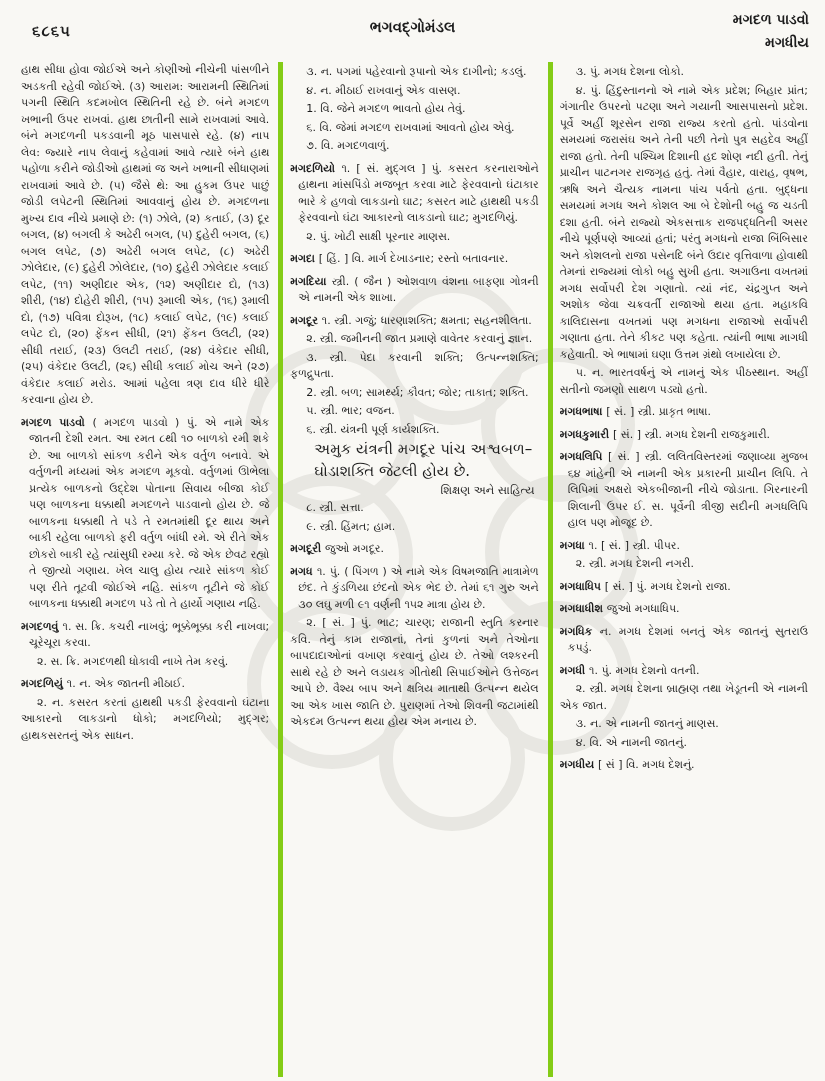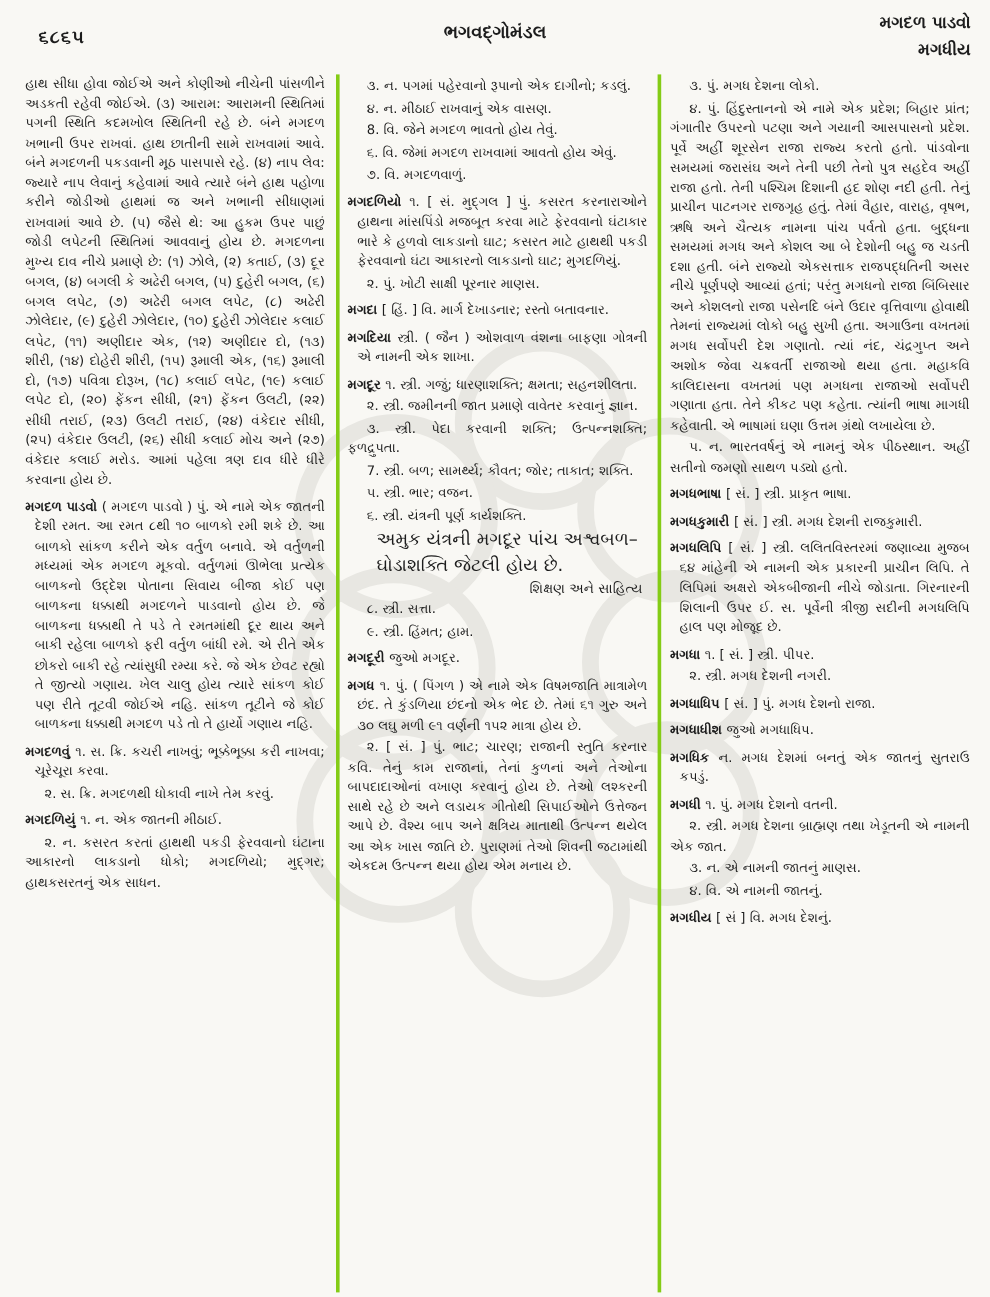--- a/index.html
+++ b/index.html
@@ -14,21 +14,21 @@
   
   .hdr { position:absolute; top:0; left:0; right:0; height:60px; z-index:2; }
   .pagenum { position:absolute; left:32px; top:22px; font-size:15px; font-weight:bold; letter-spacing:1px; }
   .title { position:absolute; left:0; right:0; top:18px; text-align:center; font-size:15px; font-weight:bold; }
   .guide { position:absolute; right:16px; top:8px; text-align:right; font-weight:bold; font-size:14px; line-height:1.65; }
   
   .wm { position:absolute; inset:0; z-index:0; }
   
   .cols { position:absolute; top:62px; left:14px; right:8px; bottom:4px; display:flex; z-index:1; }
   .col { flex:1 1 0; padding:0 9px 0 7px; overflow:hidden; }
-  .col + .col { border-left:3px solid #84cc16; }
+  .col + .col { border-left:5px solid #84cc16; }
   .para { margin:0; text-align:justify; font-size:11px; line-height:1.5; }
   .cont { margin-top:0; }
   .entry { margin-top:6px; text-indent:-8px; padding-left:8px; }
   .sub { margin-top:2px; text-indent:16px; }
   .cite { margin-top:1px; padding-left:24px; font-size:15px; text-align:left; line-height:1.45; }
   .citesrc { margin:0 4px 0 0; font-size:11.4px; text-align:right; line-height:1.4; }
   .hw { font-weight:bold; }
 </style>
 </head>
 <body>
@@ -62,31 +62,31 @@
         <p class="para cont">હાથ સીધા હોવા જોઈએ અને કોણીઓ નીચેની પાંસળીને અડકતી રહેવી જોઈએ. (૩) આરામ: આરામની સ્થિતિમાં પગની સ્થિતિ કદમખોલ સ્થિતિની રહે છે. બંને મગદળ ખભાની ઉપર રાખવાં. હાથ છાતીની સામે રાખવામાં આવે. બંને મગદળની પકડવાની મૂઠ પાસપાસે રહે. (૪) નાપ લેવ: જ્યારે નાપ લેવાનું કહેવામાં આવે ત્યારે બંને હાથ પહોળા કરીને જોડીઓ હાથમાં જ અને ખભાની સીધાણમાં રાખવામાં આવે છે. (૫) જૈસે થે: આ હુકમ ઉપર પાછું જોડી લપેટની સ્થિતિમાં આવવાનું હોય છે. મગદળના મુખ્ય દાવ નીચે પ્રમાણે છે: (૧) ઝોલે, (૨) કતાઈ, (૩) દૂર બગલ, (૪) બગલી કે અઢેરી બગલ, (૫) દુહેરી બગલ, (૬) બગલ લપેટ, (૭) અઢેરી બગલ લપેટ, (૮) અઢેરી ઝોલેદાર, (૯) દુહેરી ઝોલેદાર, (૧૦) દુહેરી ઝોલેદાર કલાઈ લપેટ, (૧૧) અણીદાર એક, (૧૨) અણીદાર દો, (૧૩) શીરી, (૧૪) દોહેરી શીરી, (૧૫) રૂમાલી એક, (૧૬) રૂમાલી દો, (૧૭) પવિત્રા દોરૂખ, (૧૮) કલાઈ લપેટ, (૧૯) કલાઈ લપેટ દો, (૨૦) ફેંકન સીધી, (૨૧) ફેંકન ઉલટી, (૨૨) સીધી તરાઈ, (૨૩) ઉલટી તરાઈ, (૨૪) વંકેદાર સીધી, (૨૫) વંકેદાર ઉલટી, (૨૬) સીધી કલાઈ મોચ અને (૨૭) વંકેદાર કલાઈ મરોડ. આમાં પહેલા ત્રણ દાવ ધીરે ધીરે કરવાના હોય છે.</p>
         <p class="para entry"><b class="hw">મગદળ પાડવો </b>( મગદળ પાડવો ) પું. એ નામે એક જાતની દેશી રમત. આ રમત ૮થી ૧૦ બાળકો રમી શકે છે. આ બાળકો સાંકળ કરીને એક વર્તુળ બનાવે. એ વર્તુળની મધ્યમાં એક મગદળ મૂકવો. વર્તુળમાં ઊભેલા પ્રત્યેક બાળકનો ઉદ્દેશ પોતાના સિવાય બીજા કોઈ પણ બાળકના ધક્કાથી મગદળને પાડવાનો હોય છે. જે બાળકના ધક્કાથી તે પડે તે રમતમાંથી દૂર થાય અને બાકી રહેલા બાળકો ફરી વર્તુળ બાંધી રમે. એ રીતે એક છોકરો બાકી રહે ત્યાંસુધી રમ્યા કરે. જે એક છેવટ રહ્યો તે જીત્યો ગણાય. ખેલ ચાલુ હોય ત્યારે સાંકળ કોઈ પણ રીતે તૂટવી જોઈએ નહિ. સાંકળ તૂટીને જે કોઈ બાળકના ધક્કાથી મગદળ પડે તો તે હાર્યો ગણાય નહિ.</p>
         <p class="para entry"><b class="hw">મગદળવું </b>૧. સ. ક્રિ. કચરી નાખવું; ભૂક્કેભૂક્કા કરી નાખવા; ચૂરેચૂરા કરવા.</p>
         <p class="para sub">૨. સ. ક્રિ. મગદળથી ધોકાવી નાખે તેમ કરવું.</p>
         <p class="para entry"><b class="hw">મગદળિયું </b>૧. ન. એક જાતની મીઠાઈ.</p>
         <p class="para sub">૨. ન. કસરત કરતાં હાથથી પકડી ફેરવવાનો ઘંટાના આકારનો લાકડાનો ધોકો; મગદળિયો; મુદ્ગર; હાથકસરતનું એક સાધન.</p>
       </div>
     <div class="col">
         <p class="para sub">૩. ન. પગમાં પહેરવાનો રૂપાનો એક દાગીનો; કડલું.</p>
         <p class="para sub">૪. ન. મીઠાઈ રાખવાનું એક વાસણ.</p>
-        <p class="para sub">8. વિ. જેને મગદળ ભાવતો હોય તેવું.</p>
+        <p class="para sub">1. વિ. જેને મગદળ ભાવતો હોય તેવું.</p>
         <p class="para sub">૬. વિ. જેમાં મગદળ રાખવામાં આવતો હોય એવું.</p>
         <p class="para sub">૭. વિ. મગદળવાળું.</p>
         <p class="para entry"><b class="hw">મગદળિયો </b>૧. [ સં. મુદ્ગલ ] પું. કસરત કરનારાઓને હાથના માંસપિંડો મજબૂત કરવા માટે ફેરવવાનો ઘંટાકાર ભારે કે હળવો લાકડાનો ઘાટ; કસરત માટે હાથથી પકડી ફેરવવાનો ઘંટા આકારનો લાકડાનો ઘાટ; મુગદળિયું.</p>
         <p class="para sub">૨. પું. ખોટી સાક્ષી પૂરનાર માણસ.</p>
         <p class="para entry"><b class="hw">મગદા </b>[ હિં. ] વિ. માર્ગ દેખાડનાર; રસ્તો બતાવનાર.</p>
         <p class="para entry"><b class="hw">મગદિયા </b>સ્ત્રી. ( જૈન ) ઓશવાળ વંશના બાફણા ગોત્રની એ નામની એક શાખા.</p>
         <p class="para entry"><b class="hw">મગદૂર </b>૧. સ્ત્રી. ગજું; ધારણાશક્તિ; ક્ષમતા; સહનશીલતા.</p>
         <p class="para sub">૨. સ્ત્રી. જમીનની જાત પ્રમાણે વાવેતર કરવાનું જ્ઞાન.</p>
         <p class="para sub">૩. સ્ત્રી. પેદા કરવાની શક્તિ; ઉત્પન્નશક્તિ; ફળદ્રુપતા.</p>
-        <p class="para sub">7. સ્ત્રી. બળ; સામર્થ્ય; કૌવત; જોર; તાકાત; શક્તિ.</p>
+        <p class="para sub">2. સ્ત્રી. બળ; સામર્થ્ય; કૌવત; જોર; તાકાત; શક્તિ.</p>
         <p class="para sub">૫. સ્ત્રી. ભાર; વજન.</p>
         <p class="para sub">૬. સ્ત્રી. યંત્રની પૂર્ણ કાર્યશક્તિ.</p>
         <p class="para cite">અમુક યંત્રની મગદૂર પાંચ અશ્વબળ–ઘોડાશક્તિ જેટલી હોય છે.</p>
         <p class="para citesrc">શિક્ષણ અને સાહિત્ય</p>
         <p class="para sub">૮. સ્ત્રી. સત્તા.</p>
         <p class="para sub">૯. સ્ત્રી. હિંમત; હામ.</p>
         <p class="para entry"><b class="hw">મગદૂરી </b>જુઓ મગદૂર.</p>
         <p class="para entry"><b class="hw">મગધ </b>૧. પું. ( પિંગળ ) એ નામે એક વિષમજાતિ માત્રામેળ છંદ. તે કુંડળિયા છંદનો એક ભેદ છે. તેમાં ૬૧ ગુરુ અને ૩૦ લઘુ મળી ૯૧ વર્ણની ૧૫૨ માત્રા હોય છે.</p>
         <p class="para sub">૨. [ સં. ] પું. ભાટ; ચારણ; રાજાની સ્તુતિ કરનાર કવિ. તેનું કામ રાજાનાં, તેનાં કુળનાં અને તેઓના બાપદાદાઓનાં વખાણ કરવાનું હોય છે. તેઓ લશ્કરની સાથે રહે છે અને લડાયક ગીતોથી સિપાઈઓને ઉત્તેજન આપે છે. વૈશ્ય બાપ અને ક્ષત્રિય માતાથી ઉત્પન્ન થયેલ આ એક ખાસ જાતિ છે. પુરાણમાં તેઓ શિવની જટામાંથી એકદમ ઉત્પન્ન થયા હોય એમ મનાય છે.</p>
       </div>

